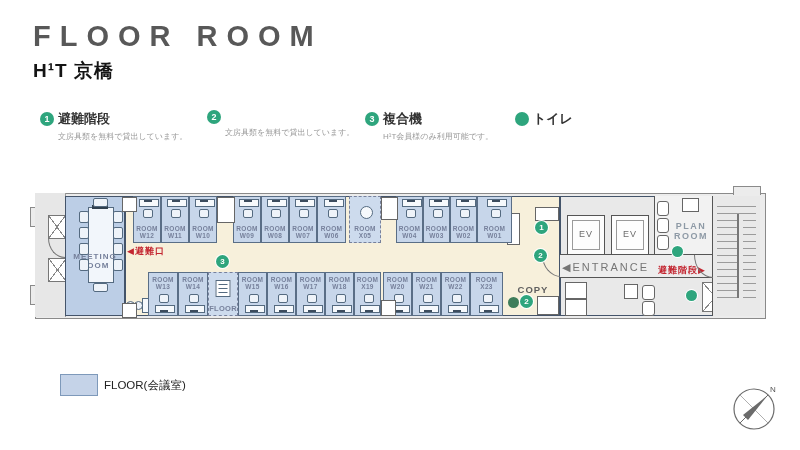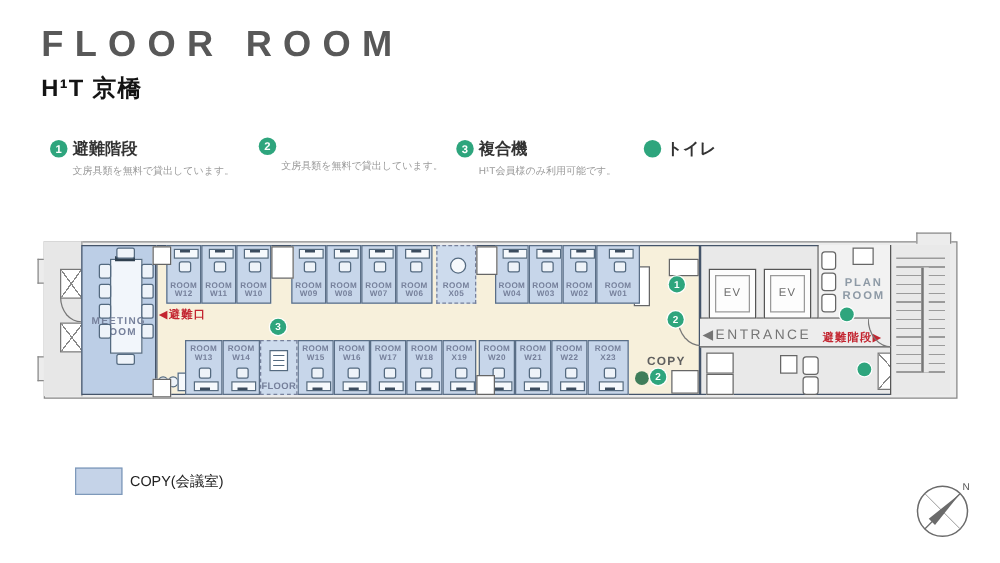--- a/index.html
+++ b/index.html
@@ -316,21 +316,21 @@
     <div class="abs pillar" style="left: 351px; top: 115px; width: 13px; height: 14px;"></div>
     <div class="abs marker" style="left: 505px; top: 36px;">1</div>
     <div class="abs marker" style="left: 504px; top: 64px;">2</div>
     <div class="abs marker" style="left: 490px; top: 110px;">2</div>
     <div class="abs marker" style="left: 186px; top: 70px;">3</div>
     <div class="abs dot" style="left: 642px; top: 61px;"></div>
     <div class="abs dot" style="left: 656px; top: 105px;"></div>
   </div>
 
 <div class="abs swatch"></div>
-<div class="abs swlabel">COPY(会議室)</div>
+<div class="abs swlabel">FLOOR(会議室)</div>
 
 <svg class="abs" style="left:724px;top:382px" width="60" height="56" viewBox="0 0 60 56">
   <circle cx="30" cy="27" r="20" fill="none" stroke="#6b6b6b" stroke-width="1.2"></circle>
   <line x1="16" y1="41" x2="44" y2="13" stroke="#6b6b6b" stroke-width="1"></line>
   <line x1="16" y1="13" x2="44" y2="41" stroke="#9a9a9a" stroke-width="0.8"></line>
   <polygon points="44,13 19,33 24,38" fill="#6b6b6b"></polygon>
   <text x="46" y="10" font-size="8" fill="#555">N</text>
 </svg>
 
 </body></html>

